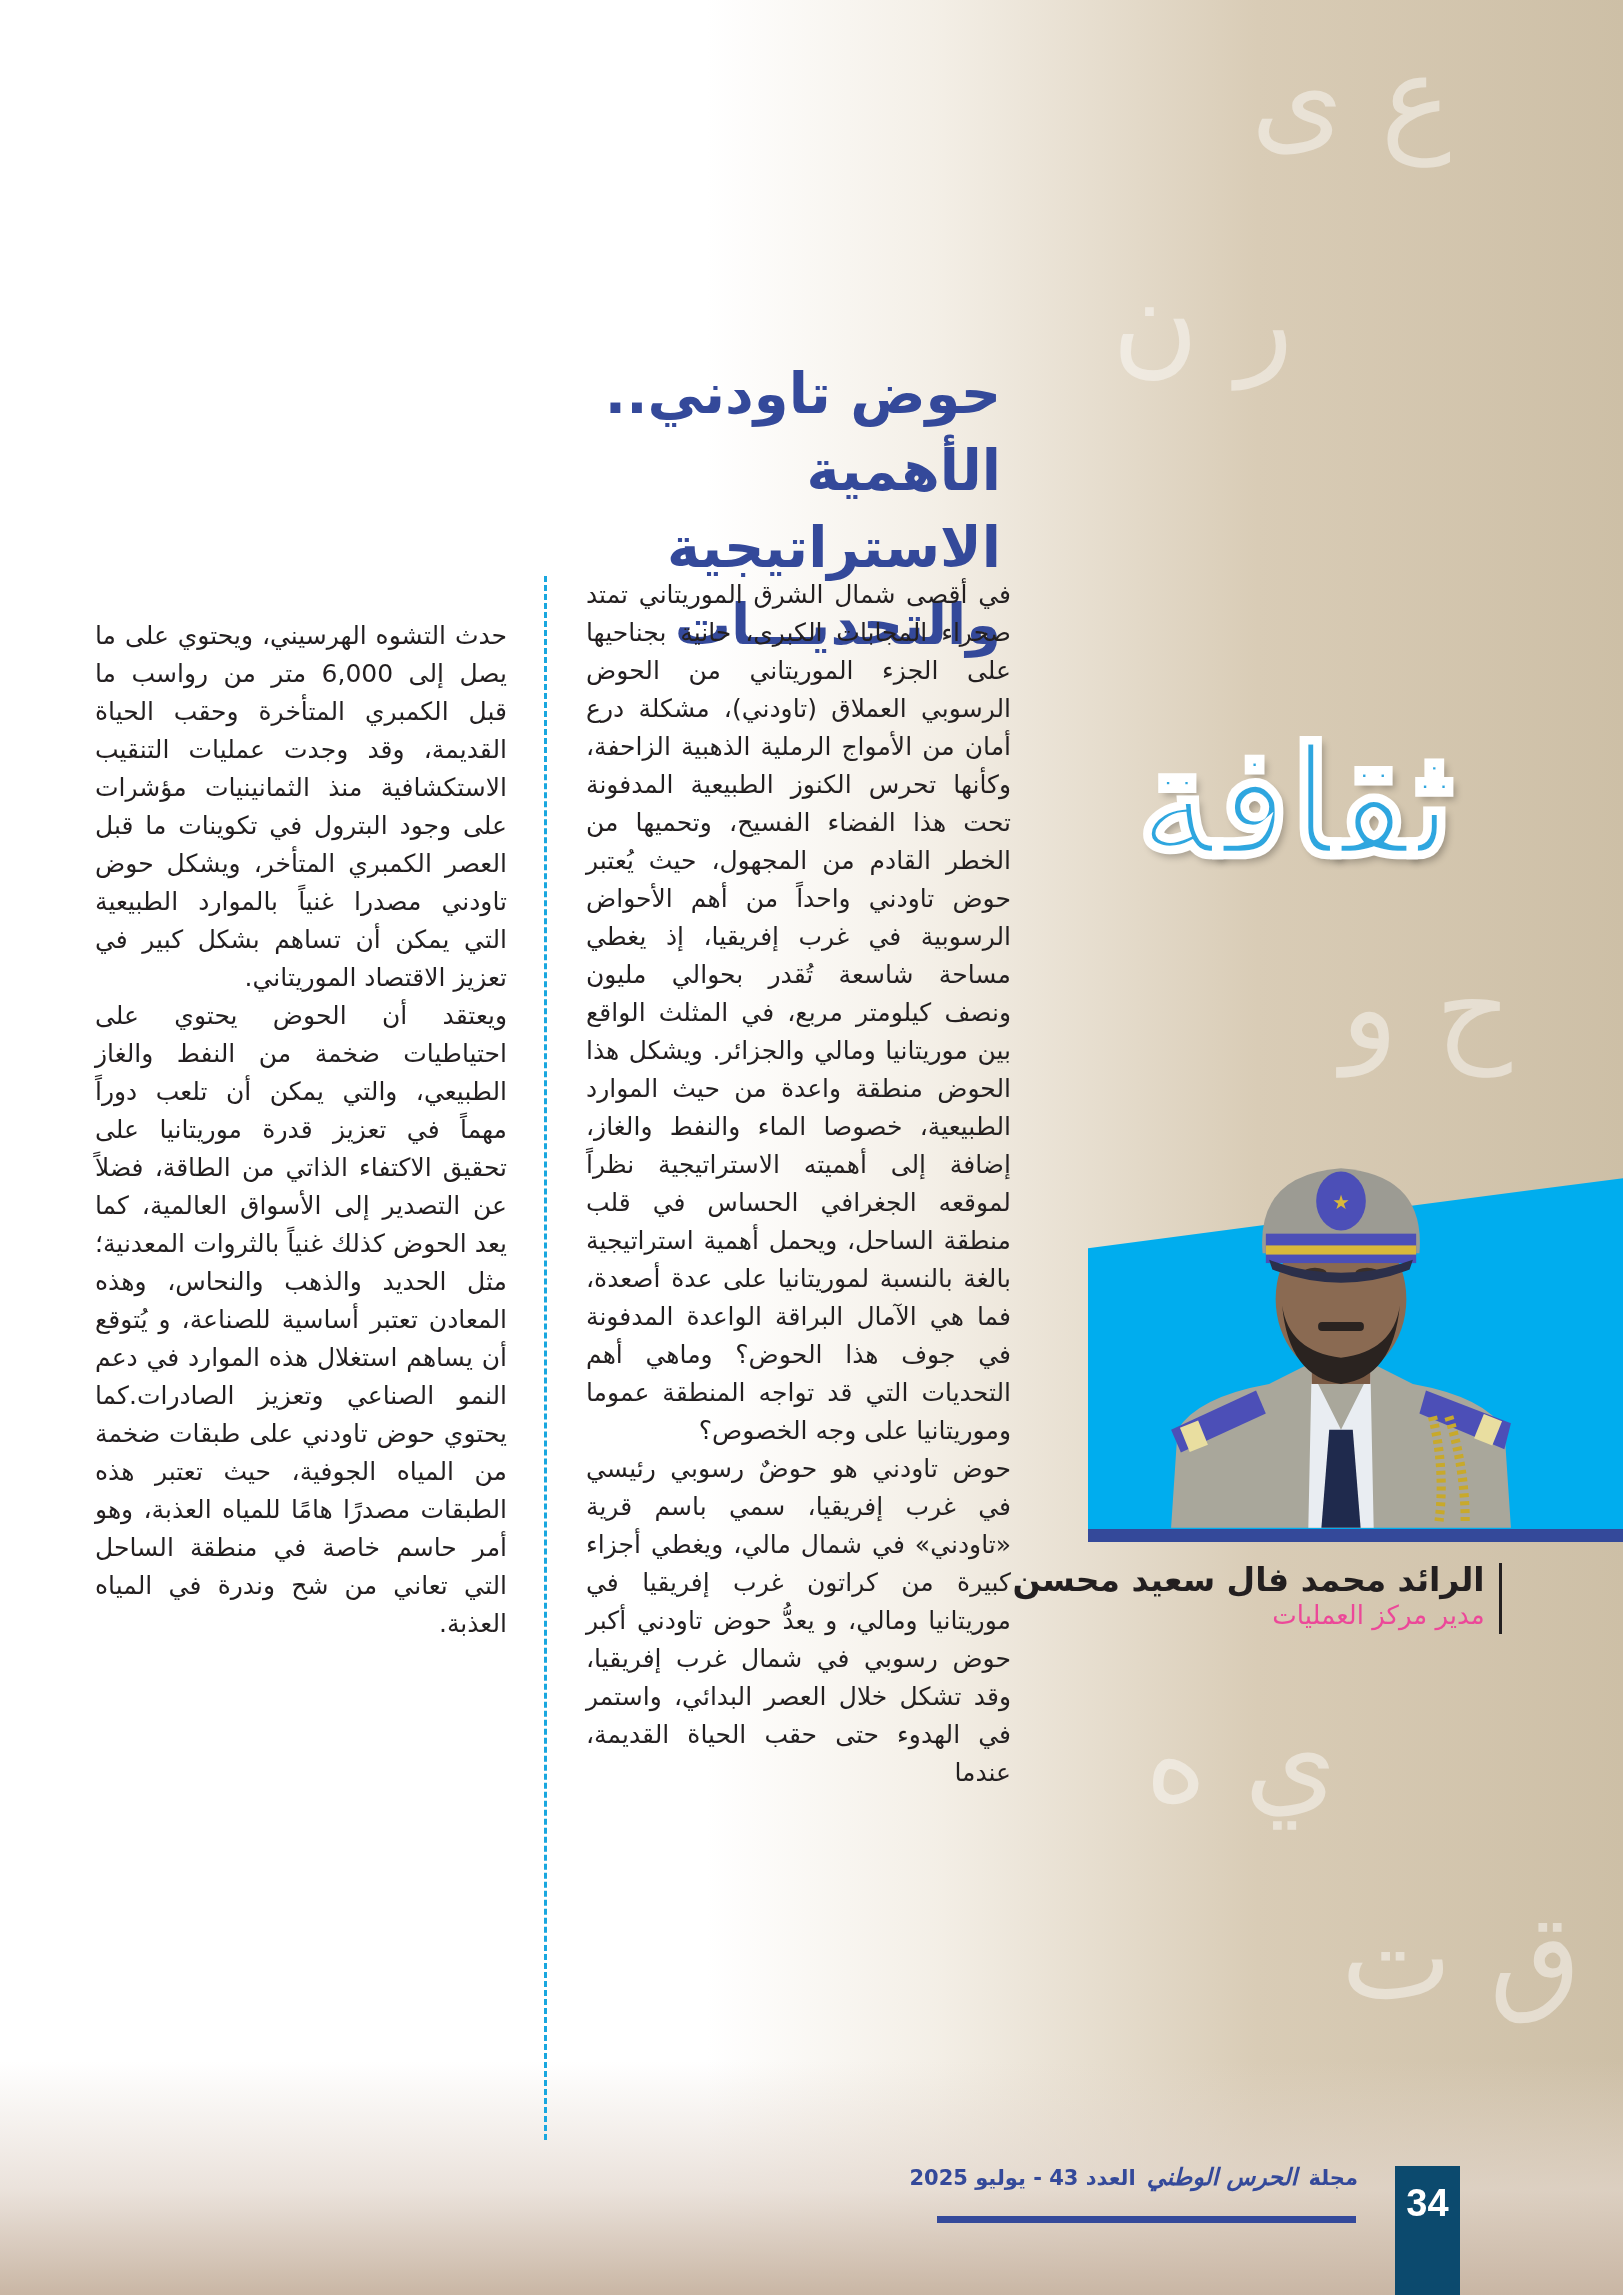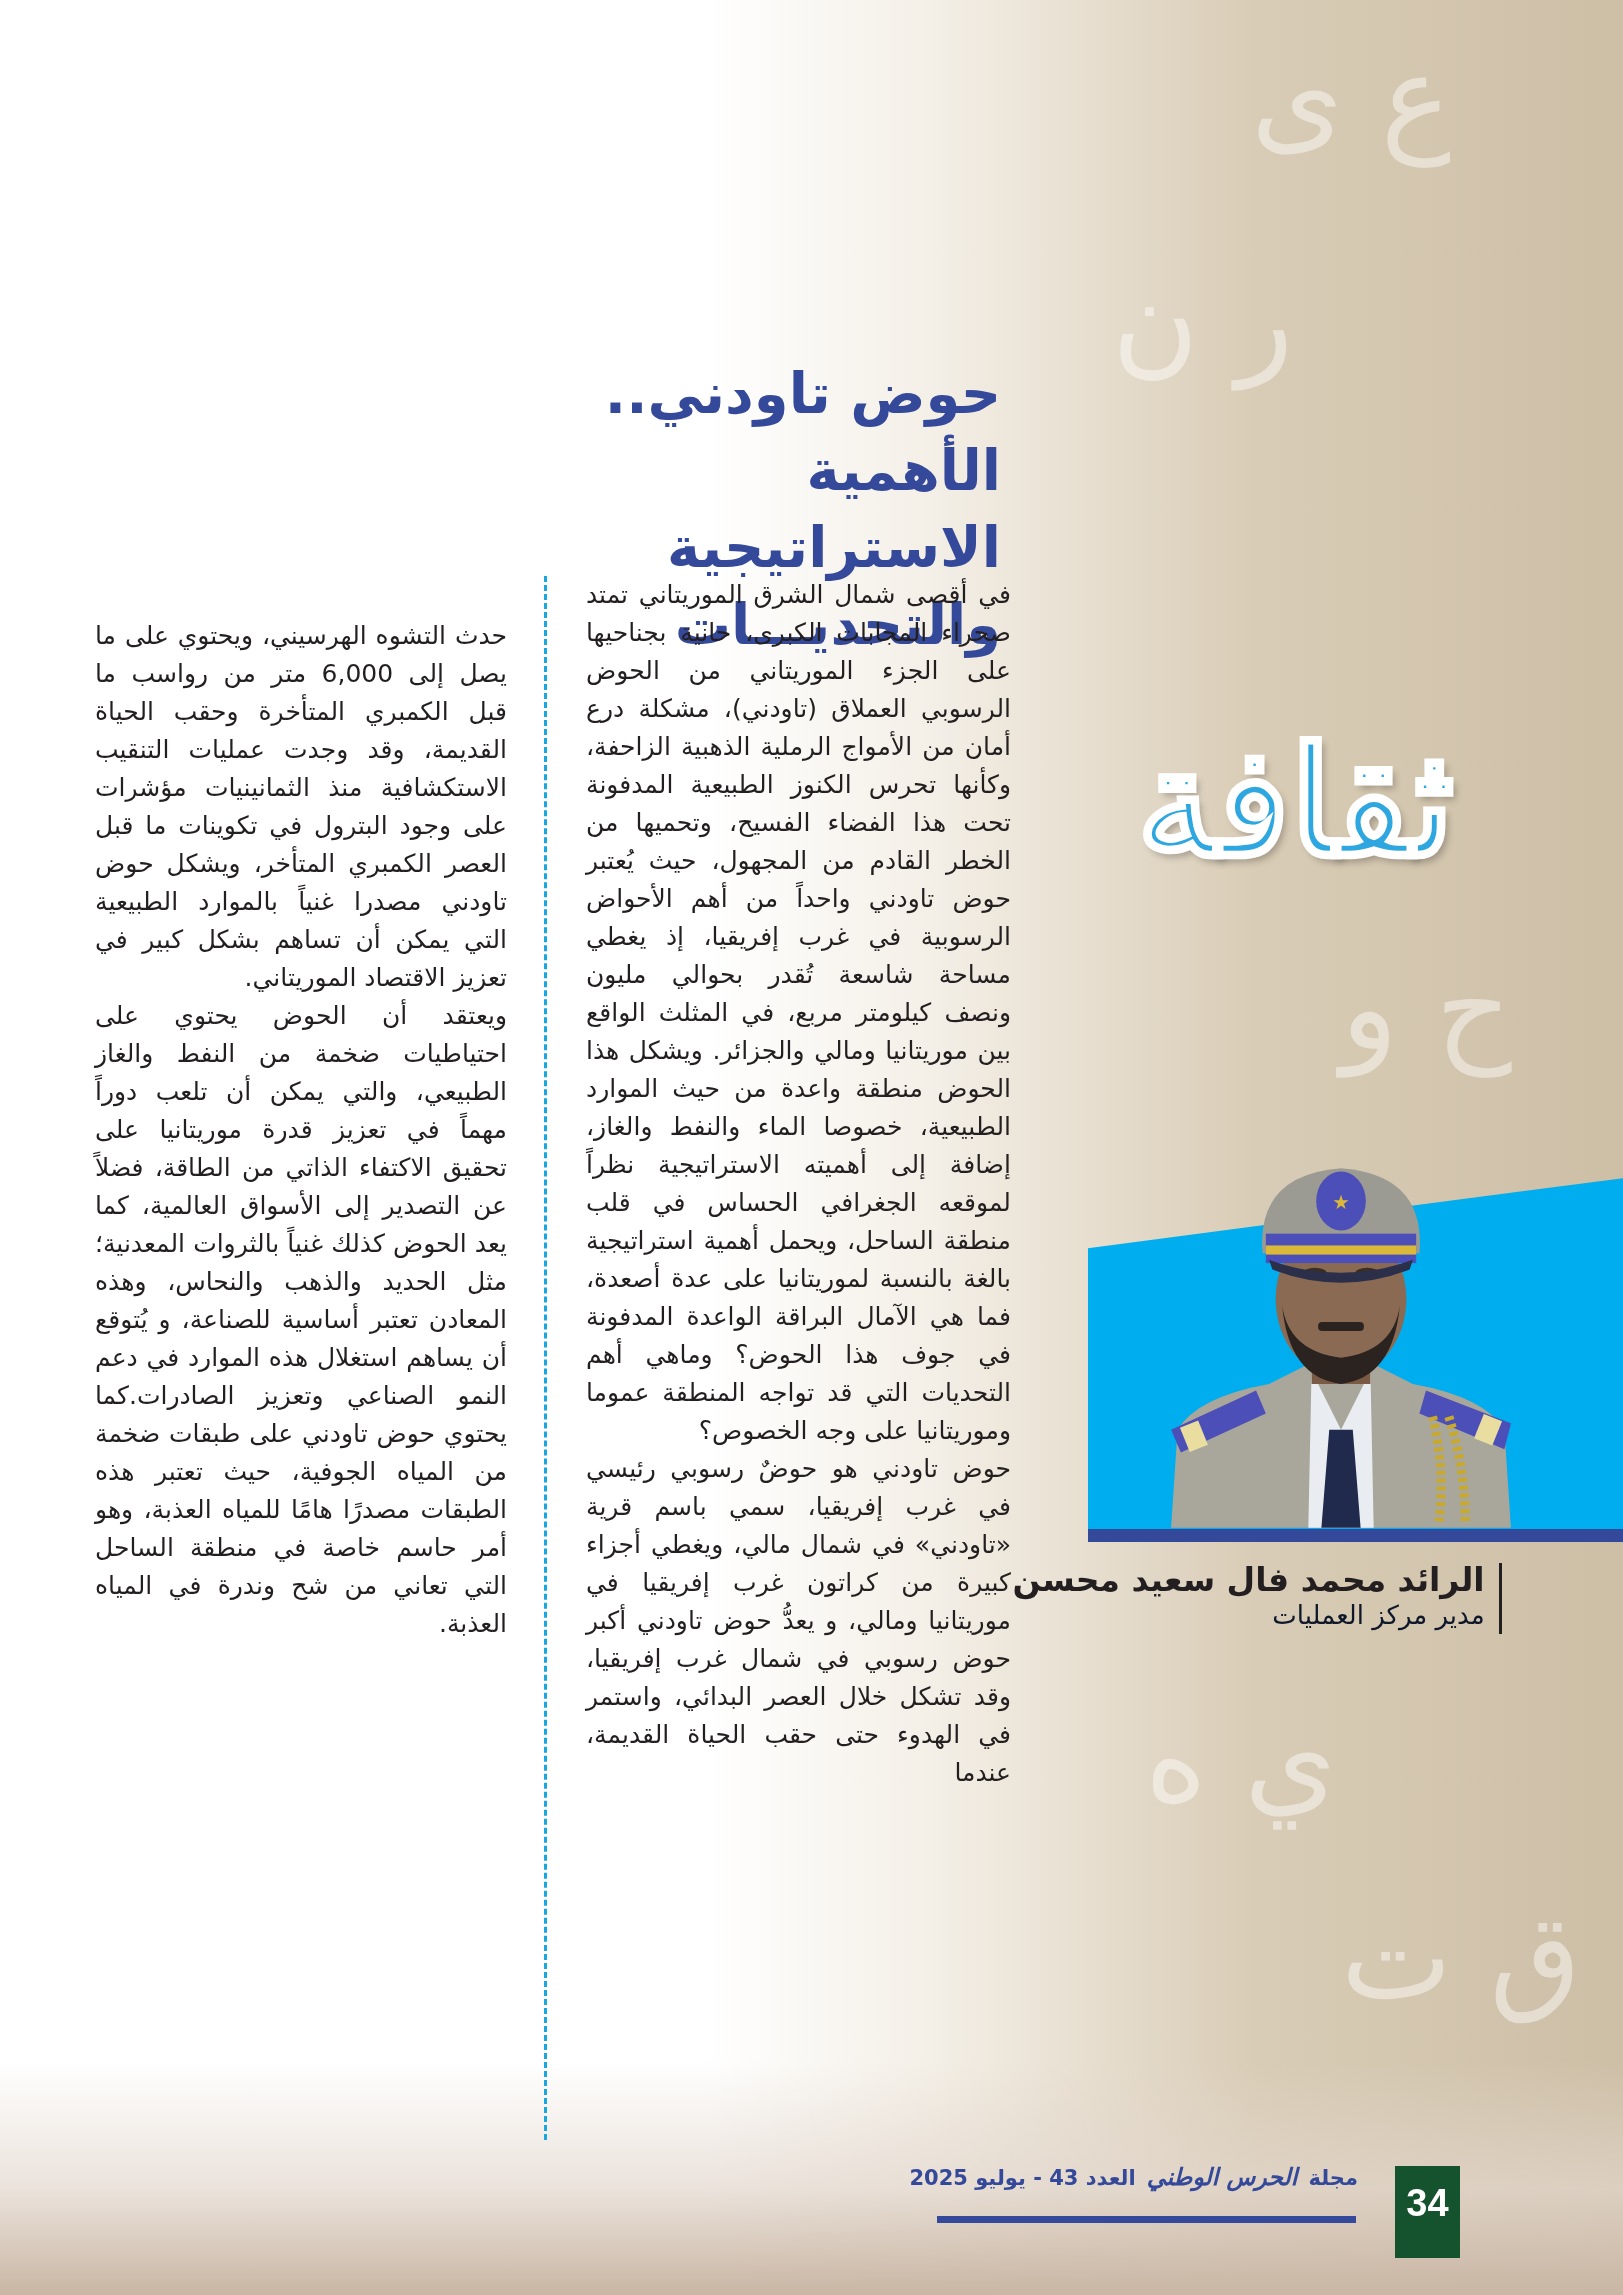--- a/index.html
+++ b/index.html
@@ -24,26 +24,26 @@
     display:flex;align-items:center;justify-content:center;direction:rtl;
     font-family:"DejaVu Serif",serif;font-weight:bold;font-size:151px;color:#2ea6df;
     -webkit-text-stroke:3.9px #ffffff;text-shadow:3.9px 5.2px 7.9px rgba(0,0,0,.25);}
   .blue-panel{position:absolute;left:1088px;top:1178px;width:536px;height:351px;
     background:#00adee;clip-path:polygon(0 20%,100% 0,100% 100%,0 100%);}
   .portrait{position:absolute;left:1158px;top:1155px;width:366px;height:373px;}
   .photo-bar{position:absolute;left:1088px;top:1529px;width:536px;height:13px;background:#34499a;}
   .author{position:absolute;right:121px;top:1563px;padding-right:14.4px;border-right:3.9px solid #231f20;
     direction:rtl;text-align:right;}
   .author-name{font-family:"DejaVu Sans",sans-serif;font-weight:bold;font-size:33px;line-height:34px;color:#231f20;}
-  .author-role{font-family:"DejaVu Sans",sans-serif;font-size:26px;line-height:37px;color:#0f172a;}
+  .author-role{font-family:"DejaVu Sans",sans-serif;font-size:26px;line-height:37px;color:#ec4899;}
   .footer-text{position:absolute;right:265px;top:2163px;direction:rtl;white-space:nowrap;
     font-family:"DejaVu Sans",sans-serif;font-weight:bold;font-size:21px;color:#34499a;}
   .footer-text .mag{font-family:"DejaVu Serif",serif;font-style:italic;font-size:23.6px;margin:0 3.9px;}
   .footer-rule{position:absolute;left:937px;top:2216px;width:419px;height:6.5px;background:#34499a;}
-  .page-box{position:absolute;left:1395px;top:2166px;width:65px;height:92px;background:#14532d;
+  .page-box{position:absolute;left:1395px;top:2166px;width:65px;height:130px;background:#0c4a6e;
     color:#ffffff;font-family:"Liberation Sans",sans-serif;font-weight:bold;font-size:38px;
     text-align:center;padding-top:15.7px;box-sizing:border-box;}
 </style>
 </head>
 <body>
 
 <div class="bg-right"></div>
 <div class="glyph-bg" style="left:1243px;top:39px;margin-left:8px;">ع ى</div>
 <div class="glyph-bg" style="left:1112px;top:262px;">ر ن</div>
 <div class="glyph-bg" style="left:1341px;top:949px;">ح و</div>

